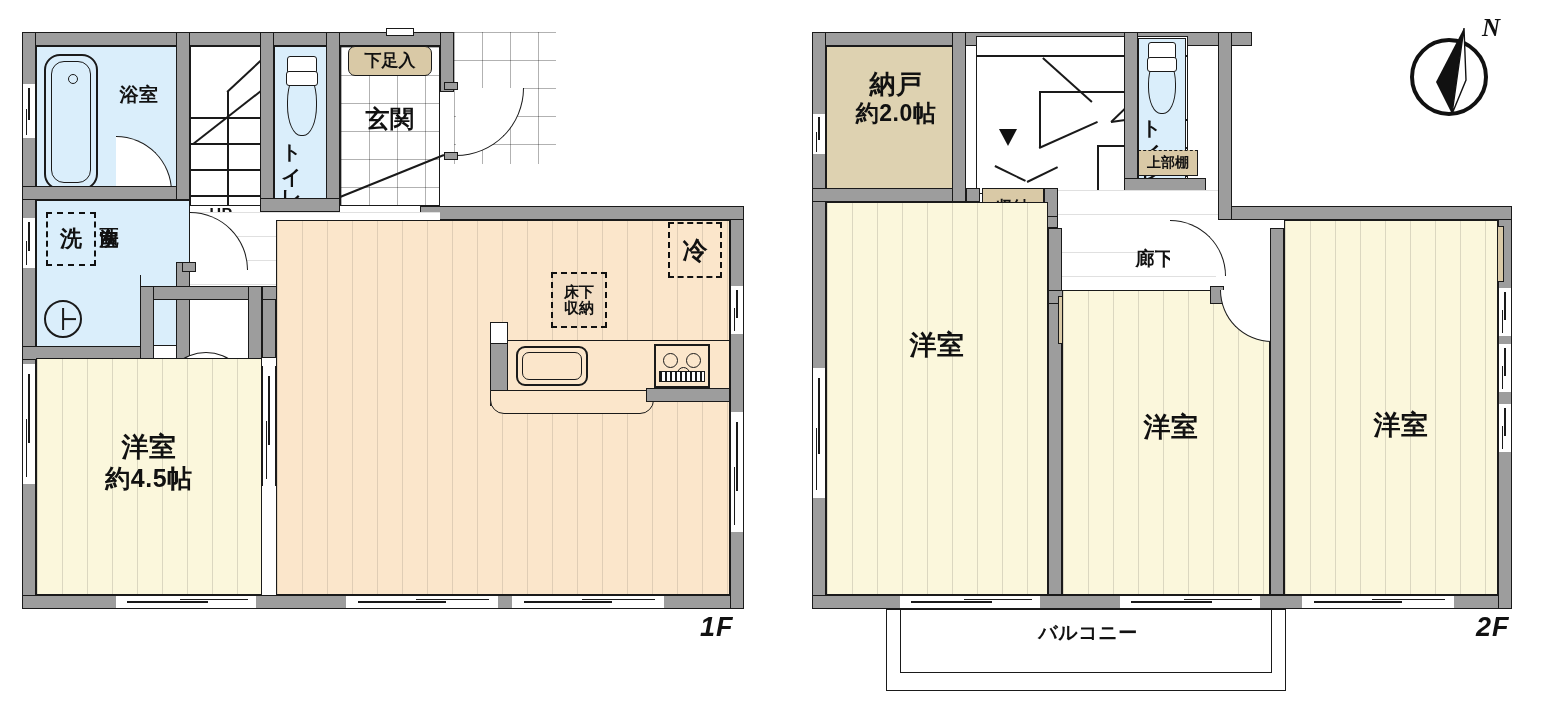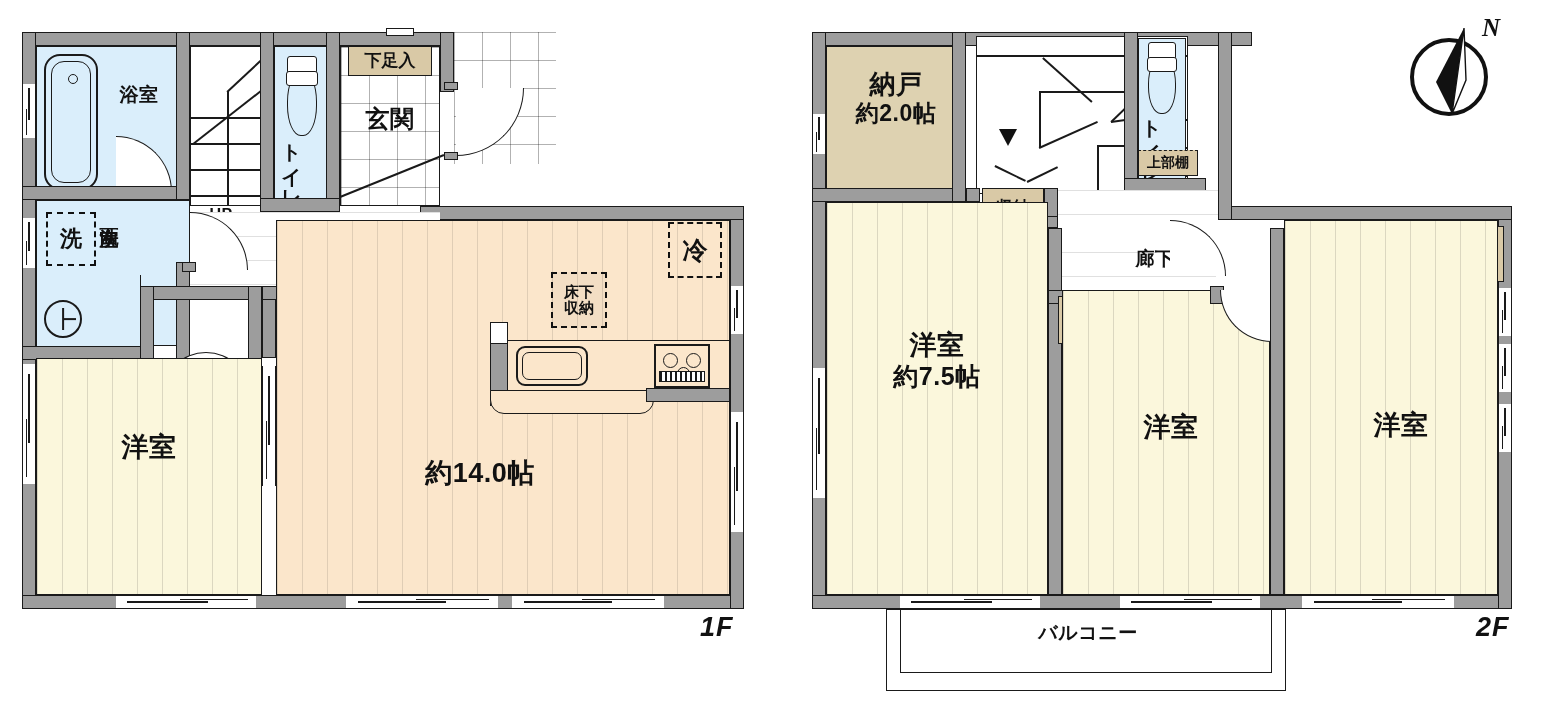--- a/index.html
+++ b/index.html
@@ -192,21 +192,21 @@
     <span>トイレ</span>
   </div>
   <div class="wall" style="left:326px;top:32px;width:14px;height:180px;"></div>
   <div class="wall" style="left:260px;top:32px;width:14px;height:180px;"></div>
   <div class="wall" style="left:260px;top:198px;width:80px;height:14px;"></div>
   <div class="swing sw-tr" style="left:280px;top:212px;width:52px;height:52px;"></div>
 
   <div class="room f-tile" style="left:340px;top:46px;width:100px;height:160px;">
     <div class="tilegrid"></div>
   </div>
-  <div class="storebox" style="left:348px;top:46px;width:84px;height:30px;font-size:17px;">
+  <div class="storebox" style="left:348px;top:46px;width:84px;height:30px;font-size:17px;border-radius:7px;">
     <span>下足入</span>
   </div>
   <div class="lbl sm" style="left:348px;top:106px;width:84px;font-size:24px;">
     <span>玄関</span>
   </div>
   <div class="diag" style="left:340px;top:196px;width:112px;transform:rotate(-22deg);"></div>
   <div class="room f-tile" style="left:454px;top:32px;width:102px;height:132px;border:none;">
     <div class="tilegrid"></div>
   </div>
   <div class="swing sw-br" style="left:456px;top:88px;width:68px;height:68px;"></div>
@@ -231,30 +231,30 @@
 
   <div class="wall" style="left:262px;top:286px;width:14px;height:72px;"></div>
   <div class="wall" style="left:262px;top:286px;width:178px;height:14px;"></div>
   <div class="swing sw-br" style="left:276px;top:300px;width:58px;height:58px;"></div>
 
   <div class="room f-wood" style="left:36px;top:358px;width:226px;height:237px;">
     <div class="planks"></div>
   </div>
   <div class="lbl big" style="left:68px;top:432px;width:162px;">
     <span class="nm">洋室</span>
+    <span class="sz">約4.5帖</span>
   </div>
   <div class="win-v" style="left:22px;top:364px;width:14px;height:120px;"></div>
   <div class="win-h" style="left:116px;top:595px;width:140px;height:14px;"></div>
   <div class="win-v" style="left:262px;top:366px;width:14px;height:120px;"></div>
 
   <div class="room f-ldk" style="left:276px;top:220px;width:454px;height:375px;">
     <div class="planks ldk"></div>
   </div>
   <div class="lbl big" style="left:370px;top:456px;width:220px;">
-    <span class="sz" style="font-size:27px;">約14.0帖</span>
   </div>
 
   <div class="dashbox" style="left:668px;top:222px;width:54px;height:56px;font-size:25px;">
     <span>冷</span>
   </div>
 
   <div class="dashbox" style="left:551px;top:272px;width:56px;height:56px;font-size:15px;background:rgba(0,0,0,0.03);">
     <span><span>床下</span><br><span>収納</span></span>
   </div>
 
@@ -358,21 +358,20 @@
   </div>
   <div class="swing sw-tl" style="left:194px;top:228px;width:52px;height:52px;"></div>
   <div class="wall thin" style="left:186px;top:274px;width:12px;height:10px;"></div>
   <div class="swing sw-tr" style="left:380px;top:220px;width:56px;height:56px;"></div>
 
   <div class="room f-wood" style="left:36px;top:202px;width:222px;height:393px;">
     <div class="planks"></div>
   </div>
   <div class="lbl big" style="left:66px;top:330px;width:162px;">
     <span class="nm">洋室</span>
-    <span class="sz">約7.5帖</span>
   </div>
   <div class="win-v" style="left:22px;top:368px;width:14px;height:130px;"></div>
   <div class="win-h" style="left:110px;top:595px;width:140px;height:14px;"></div>
   <div class="wall" style="left:258px;top:228px;width:14px;height:367px;"></div>
 
   <div class="wall" style="left:258px;top:290px;width:190px;height:14px;"></div>
   <div class="storebox" style="left:268px;top:296px;width:140px;height:48px;font-size:17px;">
     <span>クローゼット</span>
   </div>
   <div class="wall" style="left:406px;top:290px;width:14px;height:60px;"></div>

